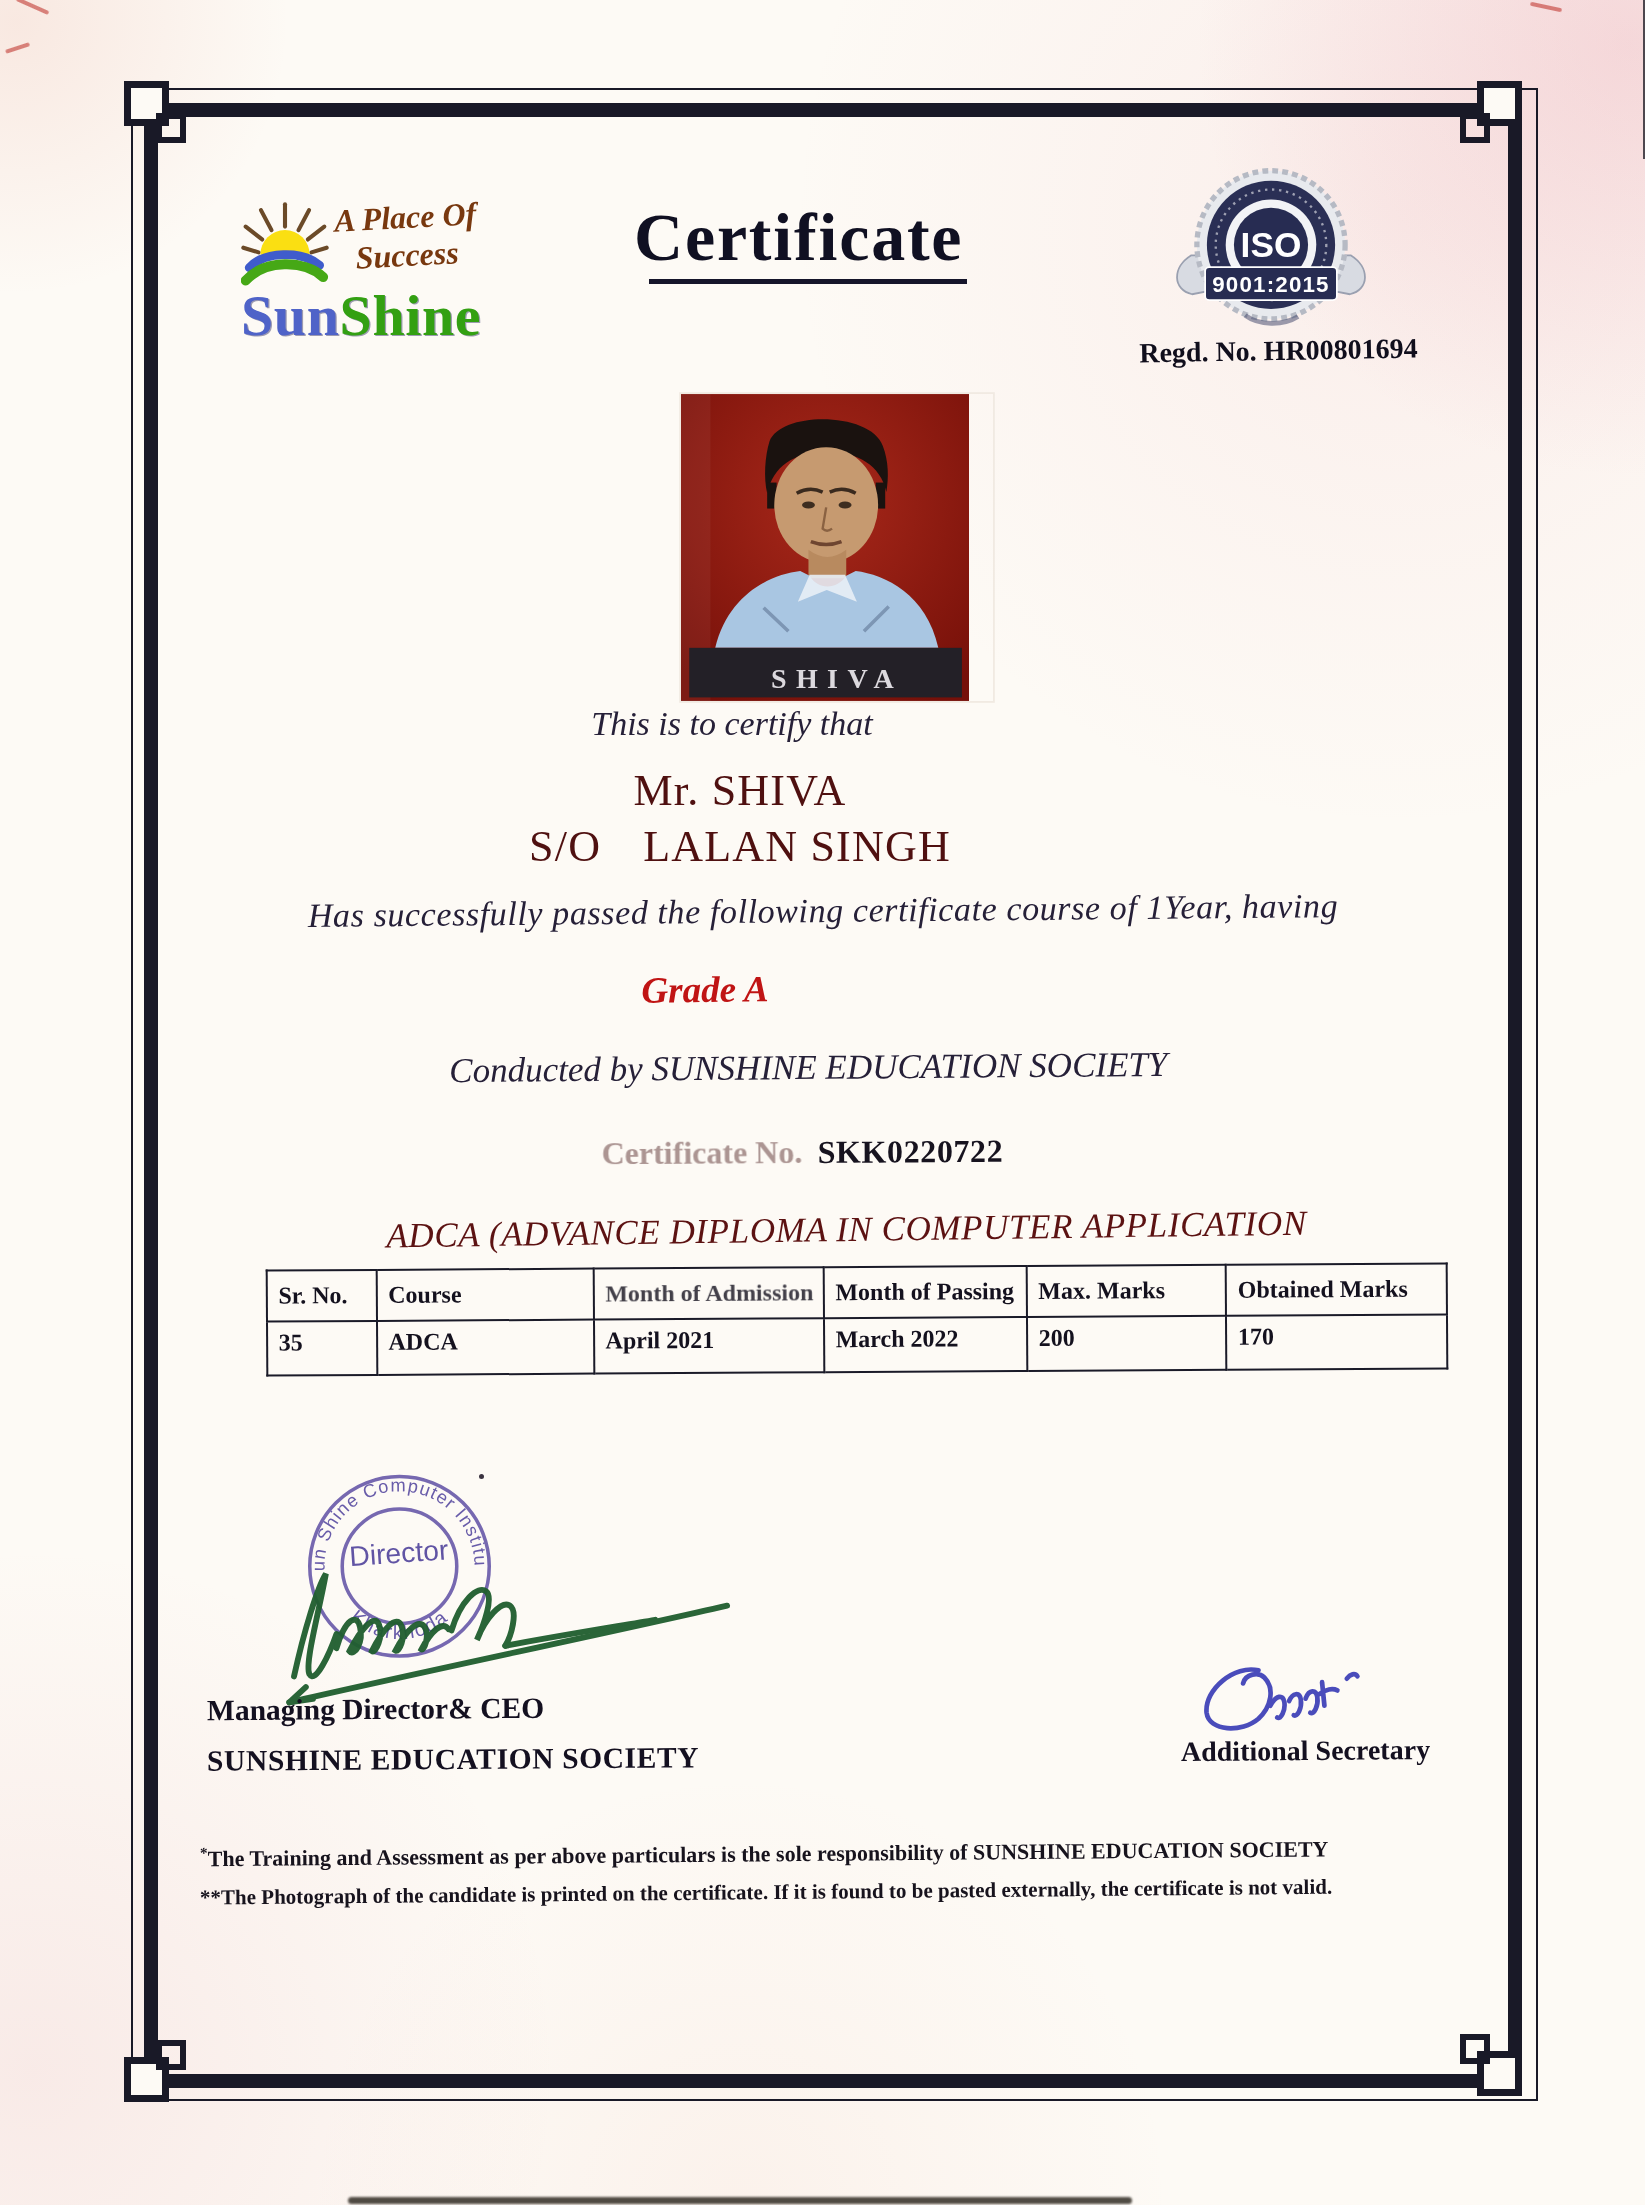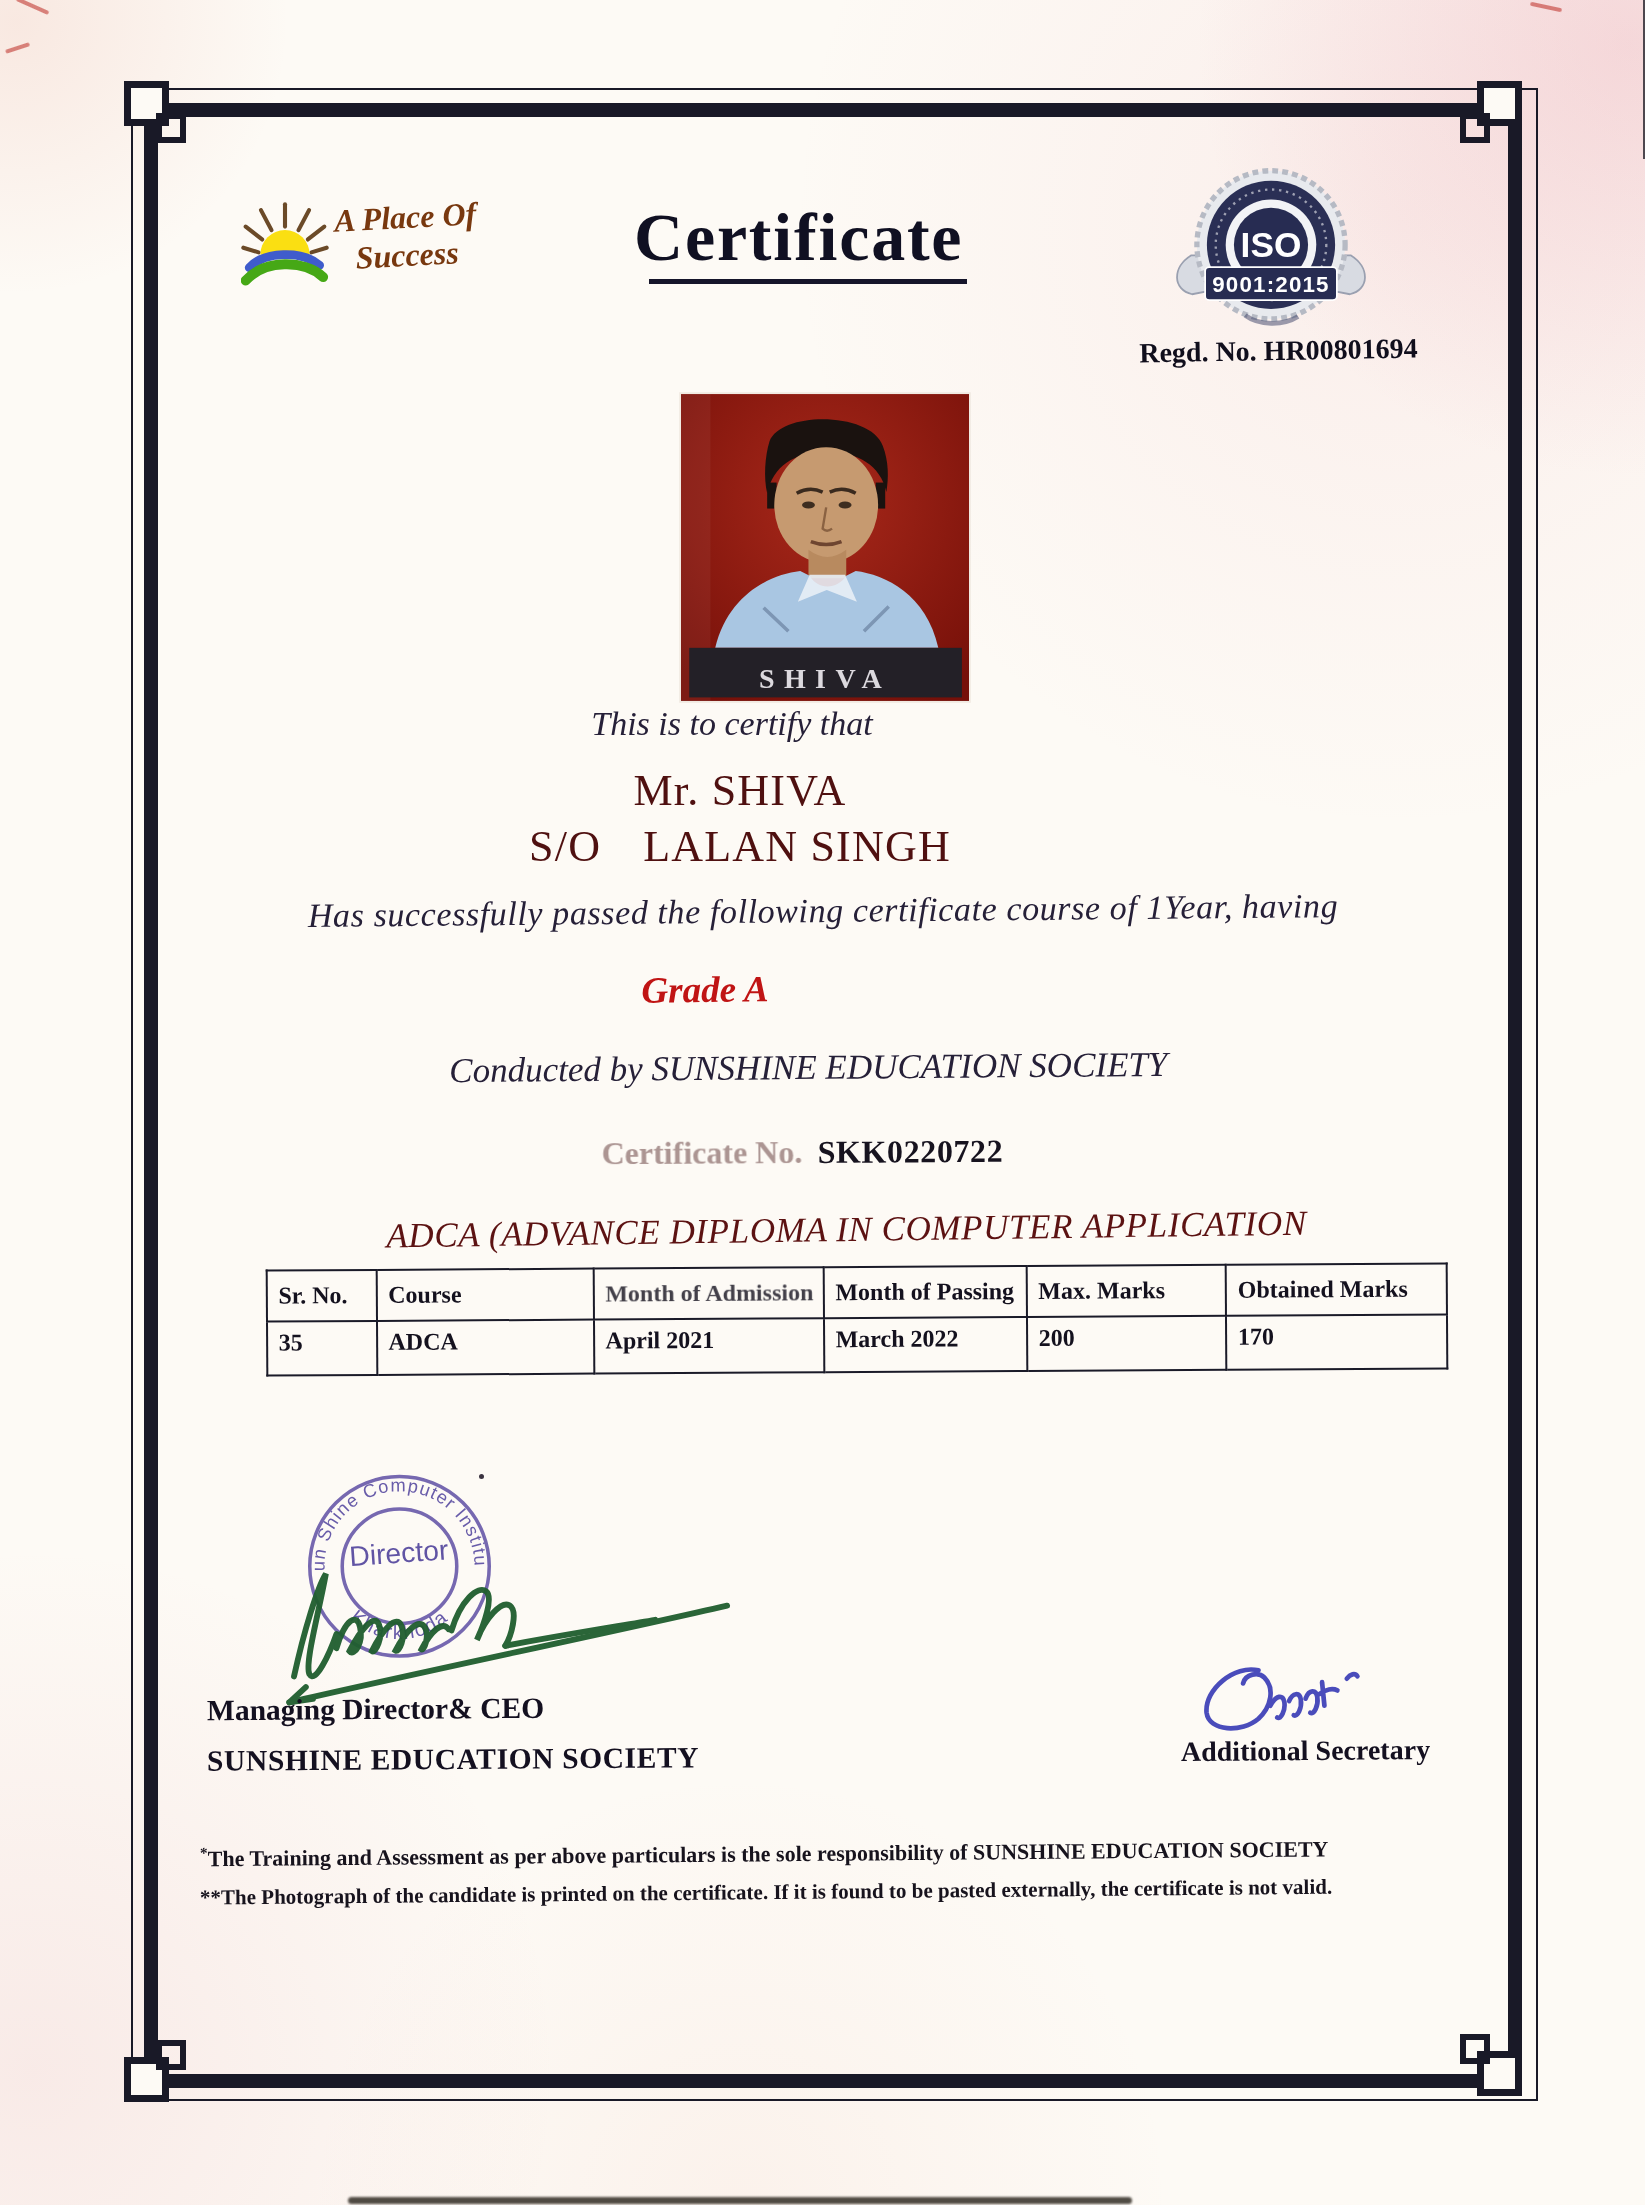--- a/index.html
+++ b/index.html
@@ -48,21 +48,21 @@
   .brand .b2{color:#33a012;}
   
   .title-wrap{position:absolute;left:634px;top:198px;width:348px;text-align:left;}
   .title{font-size:68px;font-weight:bold;color:#101022;letter-spacing:1.8px;}
   .title-underline{margin:2.4px auto 0;width:318px;border-top:3.5px solid #15152a;border-bottom:2.4px solid #15152a;height:4.7px;box-sizing:border-box;}
   
   .iso-badge{position:absolute;left:1172px;top:166px;width:198px;height:180px;}
   .regd{position:absolute;left:1096px;top:335px;width:365px;text-align:center;
     font-weight:bold;font-size:28px;color:#100e1c;transform:rotate(-1deg);}
   
-  .photo{position:absolute;left:681px;top:394px;width:288px;height:307px;box-shadow:0 0 0 1.8px rgba(240,232,224,.9);}
+  .photo{position:absolute;left:681px;top:394px;width:312px;height:307px;box-shadow:0 0 0 1.8px rgba(240,232,224,.9);}
   .photo svg{display:block;}
   .photo-caption{position:absolute;left:0;right:0;bottom:5.9px;text-align:center;
     color:#ece9ee;font-size:28px;letter-spacing:9.4px;font-weight:bold;opacity:.92;}
   
   .line{position:absolute;left:0;width:1646px;text-align:center;}
   .certify{top:705px;font-style:italic;font-size:34px;color:var(--near-black);transform:translateX(-91px);}
   .name{top:765px;font-size:44px;color:var(--maroon);letter-spacing:1.2px;transform:translateX(-83px);}
   .parent{top:821px;font-size:44px;color:var(--maroon);letter-spacing:1.2px;transform:translateX(-83px);}
   .parent .father{margin-left:42px;}
   .passed{top:892px;font-style:italic;font-size:34px;color:var(--near-black);letter-spacing:0.6px;transform:rotate(-0.55deg);}
@@ -143,20 +143,21 @@
         </g>
         <path d="M33,100 A42,42 0 0 1 117,100 Z" fill="#fadf12"></path>
         <path d="M14,122 C40,94 104,92 134,118" stroke="#3f5ccc" stroke-width="15" fill="none" stroke-linecap="round"></path>
         <path d="M8,144 C40,108 108,108 140,138" stroke="#46a816" stroke-width="17" fill="none" stroke-linecap="round"></path>
       </svg>
       <div class="tagline">
         <div>A Place Of</div>
         <div>Success</div>
       </div>
     </div>
+    <div class="brand"><span class="b1">Sun</span><span class="b2">Shine</span></div>
   </div>
 
   <div class="title-wrap">
     <div class="title">Certificate</div>
     <div class="title-underline"></div>
   </div>
 
   <svg class="iso-badge" viewBox="0 0 336 306">
     <path d="M32,152 C0,172 0,210 34,218 L96,206 L84,152 Z" fill="#d8dbe2" stroke="#9aa0b0" stroke-width="3"></path>
     <path d="M304,152 C336,172 336,210 302,218 L240,206 L252,152 Z" fill="#d8dbe2" stroke="#9aa0b0" stroke-width="3"></path>

